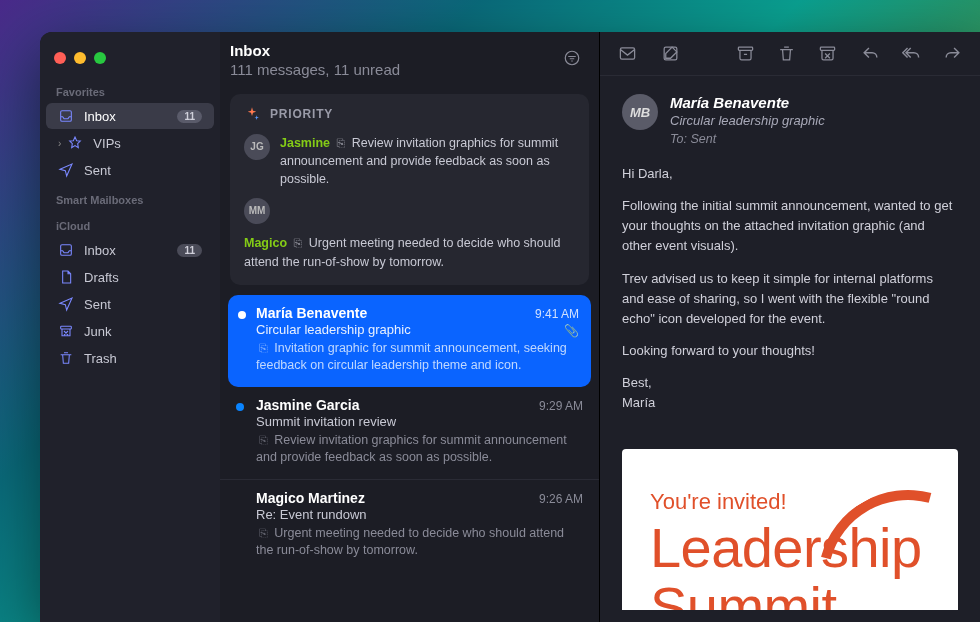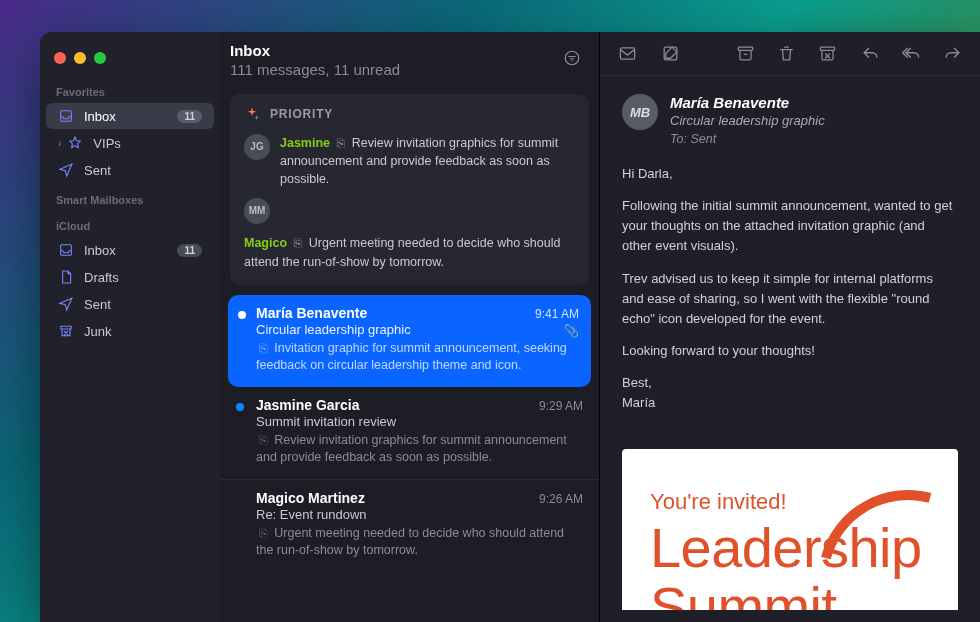--- a/index.html
+++ b/index.html
@@ -211,20 +211,28 @@
         </div>
         <div class="sb-item">
           <span class="sb-icon">
             <svg viewBox="0 0 24 24" stroke="#7a88ff" stroke-width="1.6" fill="none">
               <rect x="4" y="5" width="16" height="4" rx="1"></rect>
               <path d="M6 9v10h12V9M9 12l6 6M15 12l-6 6"></path>
             </svg>
           </span>
           <span>Junk</span>
         </div>
+        <div class="sb-item">
+          <span class="sb-icon">
+            <svg viewBox="0 0 24 24" stroke="#7a88ff" stroke-width="1.6" fill="none">
+              <path d="M4 7h16M9 4h6M7 7l1 13h8l1-13"></path>
+            </svg>
+          </span>
+          <span>Trash</span>
+        </div>
       </div>
   </div>
 
   <div class="msglist">
     <div class="list-header">
       <div class="list-header-text">
         <div class="list-title">Inbox</div>
         <div class="list-sub">111 messages, 11 unread</div>
       </div>
       <div class="filter-icon">

